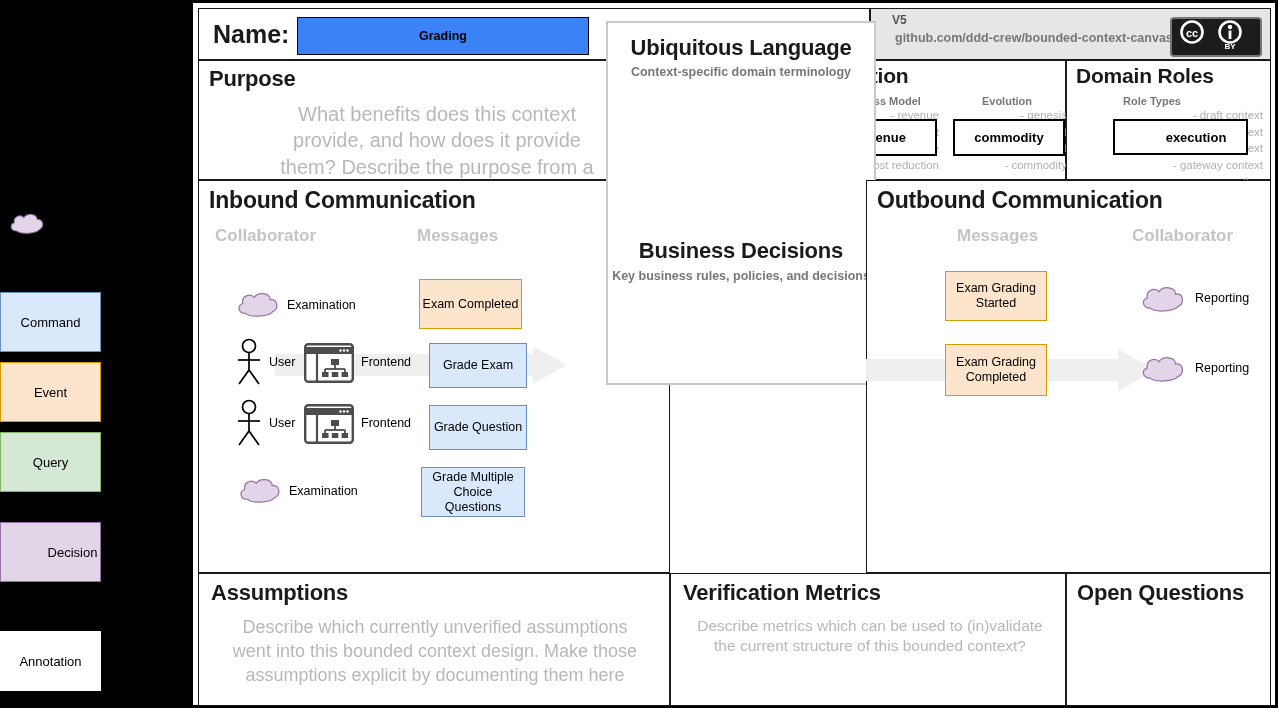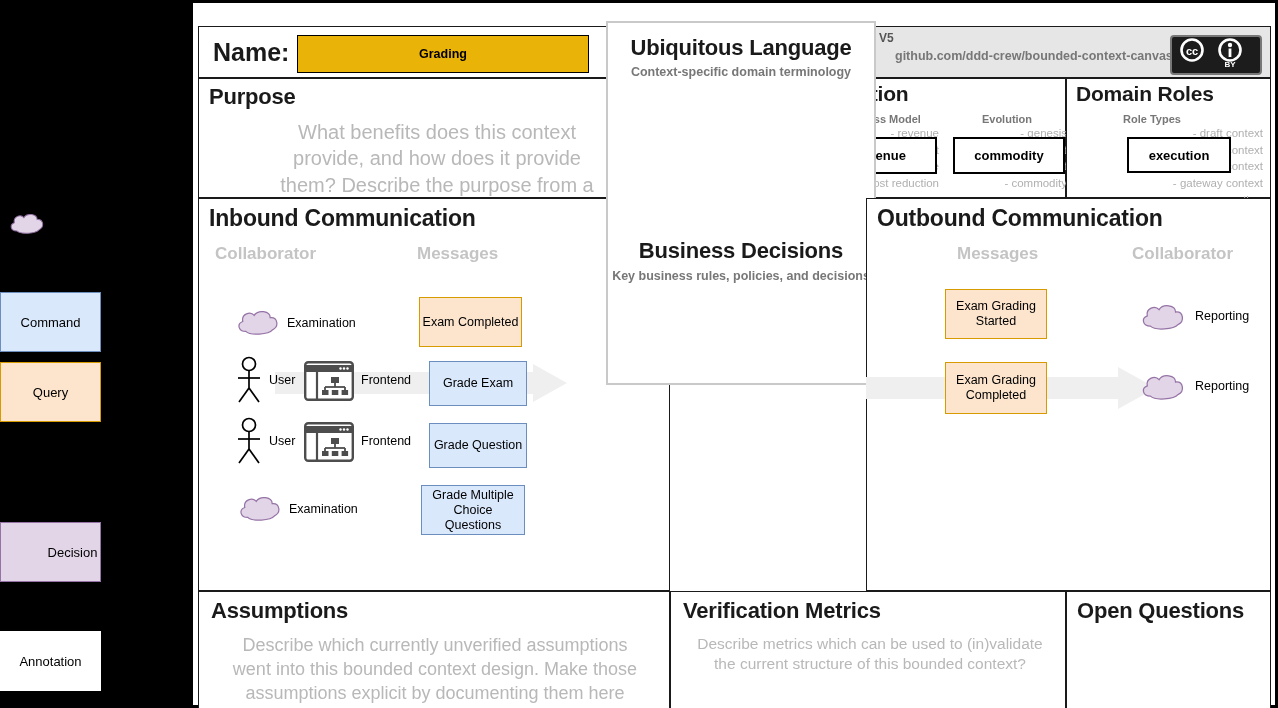--- a/index.html
+++ b/index.html
@@ -8,32 +8,32 @@
 
   
   #palette{position:absolute;left:0;top:0;width:190px;height:708px;background:#000;}
   .pal-shape{position:absolute;left:0;width:101px;height:60px;display:flex;align-items:center;
              justify-content:center;font-size:13px;color:#000;box-sizing:border-box;}
   .pal-cloud{position:absolute;left:8px;top:210px;width:38px;height:28px;}
 
   
   #canvas{position:absolute;left:190px;top:0;width:1088px;height:708px;background:#fff;
           border:3px solid #000;box-sizing:border-box;}
-  .cell{position:absolute;box-sizing:border-box;border:1px solid #1a1a1a;background:#fff;margin-top:18px;}
+  .cell{position:absolute;box-sizing:border-box;border:1px solid #1a1a1a;background:#fff;}
   .sect-title{font-weight:bold;color:#1a1a1a;letter-spacing:-0.2px;text-align:center;}
   .ph{color:#b8b8b8;text-align:center;line-height:1.32;}
 
   
   #hdr-name{left:5px;top:5px;width:672px;height:52px;}
   #name-label{position:absolute;left:14px;top:11px;font-size:25px;font-weight:bold;color:#1a1a1a;}
   #name-box{position:absolute;left:98px;top:8px;width:290px;height:36px;border:1.6px solid #000;
-            background:#eab308;display:flex;align-items:center;justify-content:center;
+            background:#3b82f6;display:flex;align-items:center;justify-content:center;
             font-size:12.5px;font-weight:bold;color:#000;}
   #hdr-ver{left:677px;top:5px;width:401px;height:52px;background:#e6e6e6;}
-  #ver-num{position:absolute;left:8px;top:4px;font-size:12px;color:#555;font-weight:600;}
+  #ver-num{position:absolute;left:21px;top:4px;font-size:12px;color:#555;font-weight:600;}
   #ver-url{position:absolute;left:24px;top:22px;font-size:12.5px;font-weight:bold;color:#777;}
   #cc{position:absolute;right:8px;top:8px;width:88px;height:36px;background:#1c1c1c;border-radius:4px;
       border:2px solid #777;}
 
   
   #purpose{left:5px;top:57px;width:472px;height:120px;}
   #strategic{left:477px;top:57px;width:396px;height:120px;}
   #roles{left:873px;top:57px;width:205px;height:120px;}
   .clsCol{position:absolute;top:34px;width:120px;text-align:center;}
   .clsHead{font-size:11px;font-weight:bold;color:#777;}
@@ -72,20 +72,23 @@
 <div id="root">
 
   <div id="palette">
     <svg class="pal-cloud" viewBox="0 0 60 42">
       <path d="M14 32 C4 32 2 22 10 19 C8 9 20 5 25 11 C30 3 46 5 46 14 C56 13 58 26 49 30 C44 36 20 38 14 32 Z" fill="#e1d5e7" stroke="#9673a6" stroke-width="1.6"></path>
     </svg>
     <div class="pal-shape" id="p0" style="top: 292px; background: rgb(218, 232, 252); border: 1.5px solid rgb(108, 142, 191);">
       <span>Command</span>
     </div>
     <div class="pal-shape" id="p1" style="top: 362px; background: rgb(252, 228, 205); border: 1.5px solid rgb(215, 155, 0);">
+      <span>Event</span>
+    </div>
+    <div class="pal-shape" id="p2" style="top: 432px; background: rgb(213, 232, 212); border: 1.5px solid rgb(130, 179, 102);">
       <span>Query</span>
     </div>
     <div class="pal-shape" id="p3" style="top: 522px; background: rgb(225, 213, 231); border: 1.5px solid rgb(150, 115, 166); padding-left: 44px;">
       <span>Decision</span>
     </div>
     <div class="pal-shape" id="p4" style="top: 631px; background: rgb(255, 255, 255); border: 1.5px solid rgb(255, 255, 255);">
       <span>Annotation</span>
     </div>
   </div>
 
@@ -148,21 +151,21 @@
     <div class="cell" id="roles">
       <div class="sect-title" style="position:absolute;left:9px;top:3px;font-size:21px;">Domain Roles</div>
       <div style="position:absolute;left:56px;top:34px;width:140px;">
         <div class="clsHead">Role Types</div>
         <div class="clsOpt" style="padding-left:0;">- draft context</div>
         <div class="clsOpt" style="padding-left:0;">- execution context</div>
         <div class="clsOpt" style="padding-left:0;">- analysis context</div>
         <div class="clsOpt" style="padding-left:0;">- gateway context</div>
         <div class="clsOpt" style="padding-left:0;">- other</div>
       </div>
-      <div class="clsPick" style="left:60px;top:58px;width:100px;height:32px;">execution</div>
+      <div class="clsPick" style="left:46px;top:58px;width:100px;height:32px;padding-left:31px;">execution</div>
     </div>
 
     <div class="cell" id="inbound">
       <div class="sect-title" style="position:absolute;left:10px;top:6px;font-size:23px;">Inbound Communication</div>
       <div class="colhead" style="left:16px;top:45px;">Collaborator</div>
       <div class="colhead" style="left:218px;top:45px;">Messages</div>
 
       <svg class="bigarrow" style="left:76px;top:165px;width:292px;height:38px;" viewBox="0 0 292 38">
         <path d="M0 8 L258 8 L258 0 L292 19 L258 38 L258 30 L0 30 Z" fill="#efefef"></path>
       </svg>

